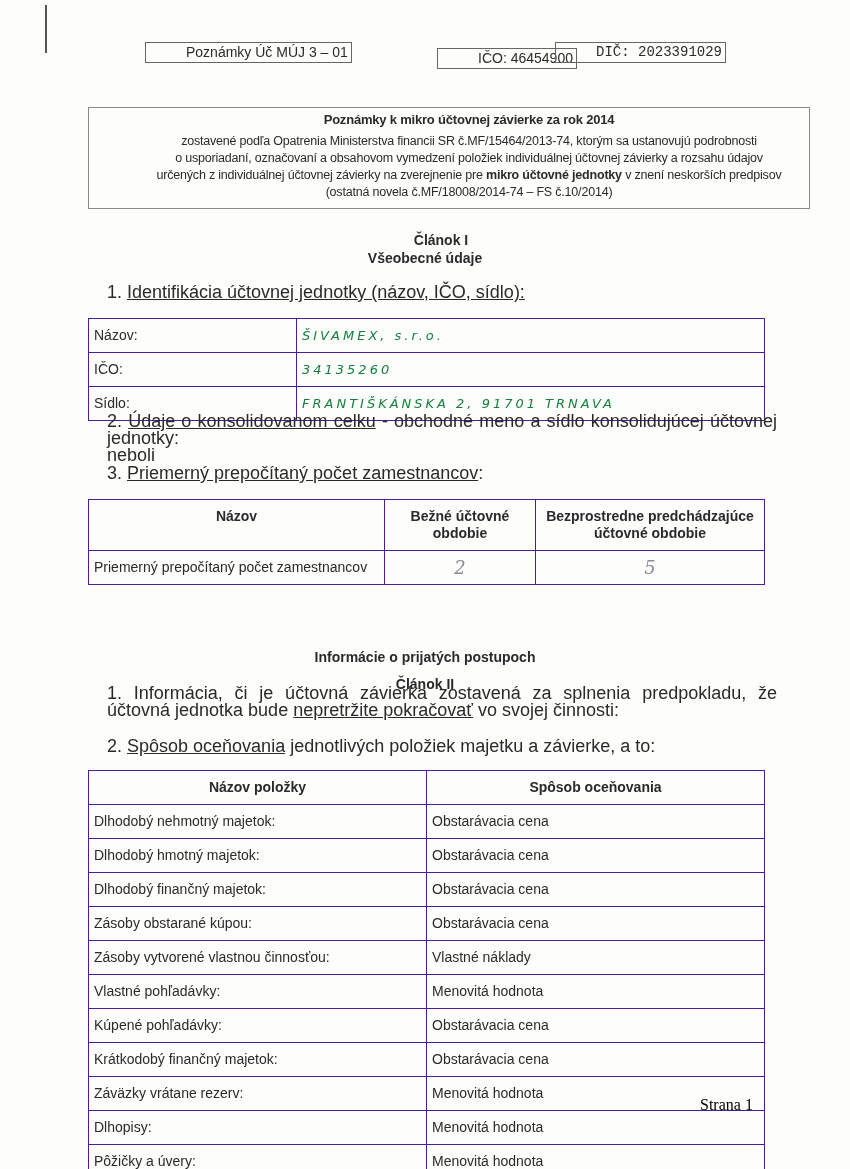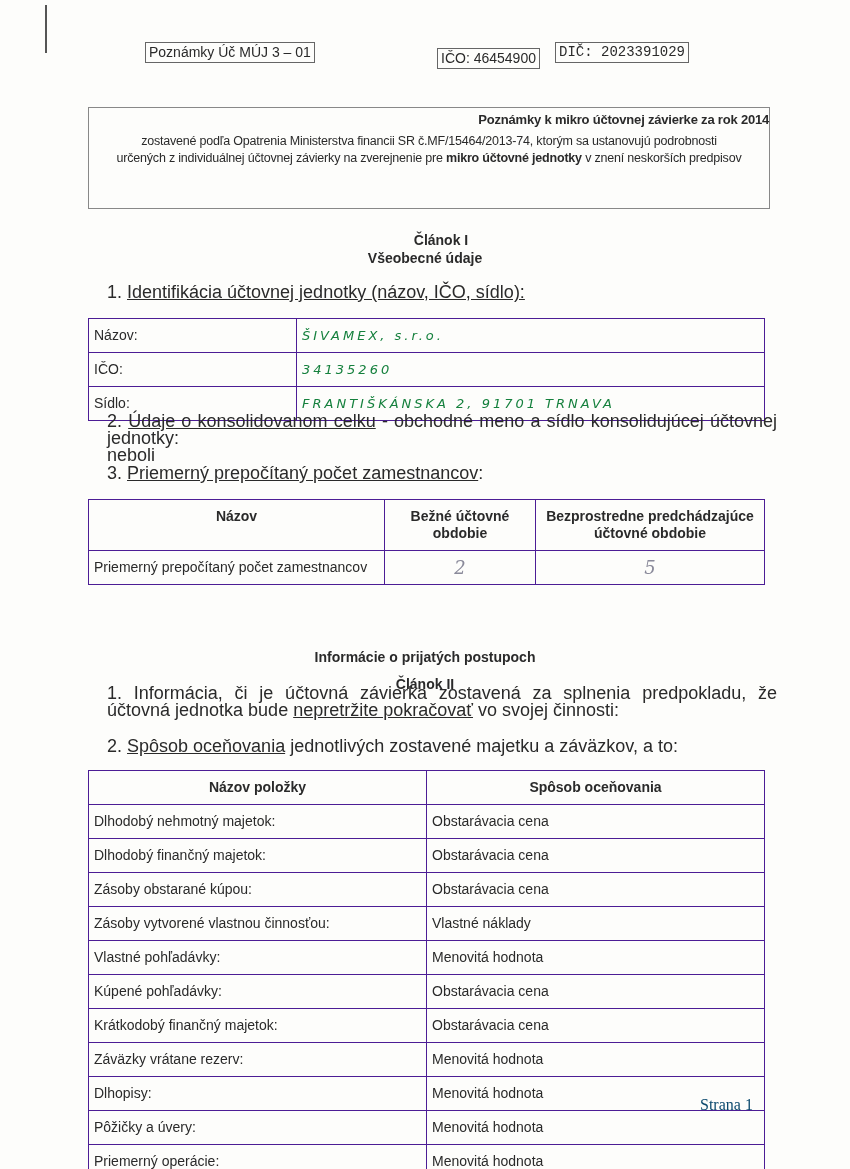--- a/index.html
+++ b/index.html
@@ -1,47 +1,49 @@
 <!DOCTYPE html>
 <html><head>
 <meta charset="utf-8">
 <style>
   html, body { margin:0; padding:0; }
   body { width:850px; height:1169px; background:#fdfdfb; position:relative; overflow:hidden;
          font-family:"Liberation Sans", sans-serif; color:#2a2a2a; }
   .abs { position:absolute; }
   .scanline { left:45px; top:5px; width:2px; height:48px; background:#555; }
   .hbox { border:1px solid #666; font-size:14px; padding:1px 3px; line-height:17px; white-space:nowrap; }
-  .narrow { font-family:"Liberation Sans Narrow","Liberation Sans", sans-serif; }
+  .narrow { font-family:"Liberation Sans Narrow","Liberation Sans", sans-serif;padding-left:40px; }
   #titlebox { left:88px; top:107px; width:680px; height:100px; border:1px solid #888; text-align:center;
               font-size:12.5px; line-height:17px; letter-spacing:-0.2px; }
-  #titlebox .t { font-weight:bold; font-size:13px; margin-top:3px; margin-bottom:5px;text-align:right; }
+  #titlebox .t { font-weight:bold; font-size:13px; margin-top:3px; margin-bottom:5px; }
   .center { text-align:center; left:0; width:850px; font-weight:bold; font-size:14px; line-height:18px; }
   .para { left:107px; width:670px; font-size:18px; line-height:17px; text-align:justify; }
   u { text-decoration:underline; }
   table { border-collapse:collapse; position:absolute; font-size:14px; }
   td, th { border:1px solid #4c1d95; padding:8px 5px; line-height:17px; vertical-align:top; }
   th { font-weight:bold; text-align:center; }
   .hand { font-family:"DejaVu Sans", sans-serif; font-style:italic; color:#15803d; font-size:13px; letter-spacing:3px; }
   .handnum { font-family:"DejaVu Serif", serif; font-style:italic; color:#8a8a9a; font-size:18px; text-align:center; }
-  #page-num { left:700px; top:1096px; font-family:"Liberation Serif", serif; font-size:16px; color:#0c4a6e; }
+  #page-num { left:700px; top:1096px; font-family:"Liberation Serif", serif; font-size:16px; color:#000000; }
 </style>
 </head>
 <body>
 
 <div class="abs scanline"></div>
 
 <div class="abs hbox narrow" style="left:145px;top:42px;">Poznámky Úč MÚJ 3 – 01</div>
 <div class="abs hbox narrow" style="left:437px;top:42px;margin-top:6px;">IČO: 46454900</div>
 <div class="abs hbox narrow" style="left:555px;top:42px;font-family:Liberation Mono, monospace;">DIČ: 2023391029</div>
 
 <div id="titlebox" class="abs narrow">
   <div class="t">Poznámky k mikro účtovnej závierke za rok 2014</div>
   <div>zostavené podľa Opatrenia Ministerstva financii SR č.MF/15464/2013-74, ktorým sa ustanovujú podrobnosti</div>
+  <div>o usporiadaní, označovaní a obsahovom vymedzení položiek individuálnej účtovnej závierky a rozsahu údajov</div>
   <div><span>určených z individuálnej účtovnej závierky na zverejnenie pre </span><b>mikro účtovné jednotky</b><span> v znení neskorších predpisov</span></div>
+  <div>(ostatná novela č.MF/18008/2014-74 – FS č.10/2014)</div>
 </div>
 
 <div class="abs center" style="top:231px;padding-left:16px;">Článok I</div>
 <div class="abs center" style="top:249px;">Všeobecné údaje</div>
 
 <div class="abs para" style="top:284px;"><span>1. </span><u>Identifikácia účtovnej jednotky (názov, IČO, sídlo):</u></div>
 
 <table style="left:88px;top:318px;width:677px;">
   <tbody id="ident-body">
       <tr>
@@ -76,32 +78,36 @@
     <td class="handnum">5</td>
   </tr>
 </tbody>
   </table>
 
 <div class="abs center" style="top:630px;margin-top:45px;">Článok II</div>
 <div class="abs center" style="top:648px;">Informácie o prijatých postupoch</div>
 
 <div class="abs para" style="top:685px;"><span>1. Informácia, či je účtovná závierka zostavená za splnenia predpokladu, že účtovná jednotka bude </span><u>nepretržite pokračovať</u><span> vo svojej činnosti:</span></div>
 
-<div class="abs para" style="top:738px;"><span>2. </span><u>Spôsob oceňovania</u><span> jednotlivých zostavené majetku a záväzkov, a to:</span></div>
+<div class="abs para" style="top:738px;"><span>2. </span><u>Spôsob oceňovania</u><span> jednotlivých položiek majetku a závierke, a to:</span></div>
 
 <table style="left:88px;top:770px;width:677px;">
   <thead>
     <tr>
       <th style="width:327px;">Názov položky</th>
       <th>Spôsob oceňovania</th>
     </tr>
   </thead>
   <tbody id="val-body">
       <tr>
         <td>Dlhodobý nehmotný majetok:</td>
+        <td>Obstarávacia cena</td>
+      </tr>
+      <tr>
+        <td>Dlhodobý hmotný majetok:</td>
         <td>Obstarávacia cena</td>
       </tr>
       <tr>
         <td>Dlhodobý finančný majetok:</td>
         <td>Obstarávacia cena</td>
       </tr>
       <tr>
         <td>Zásoby obstarané kúpou:</td>
         <td>Obstarávacia cena</td>
       </tr>

